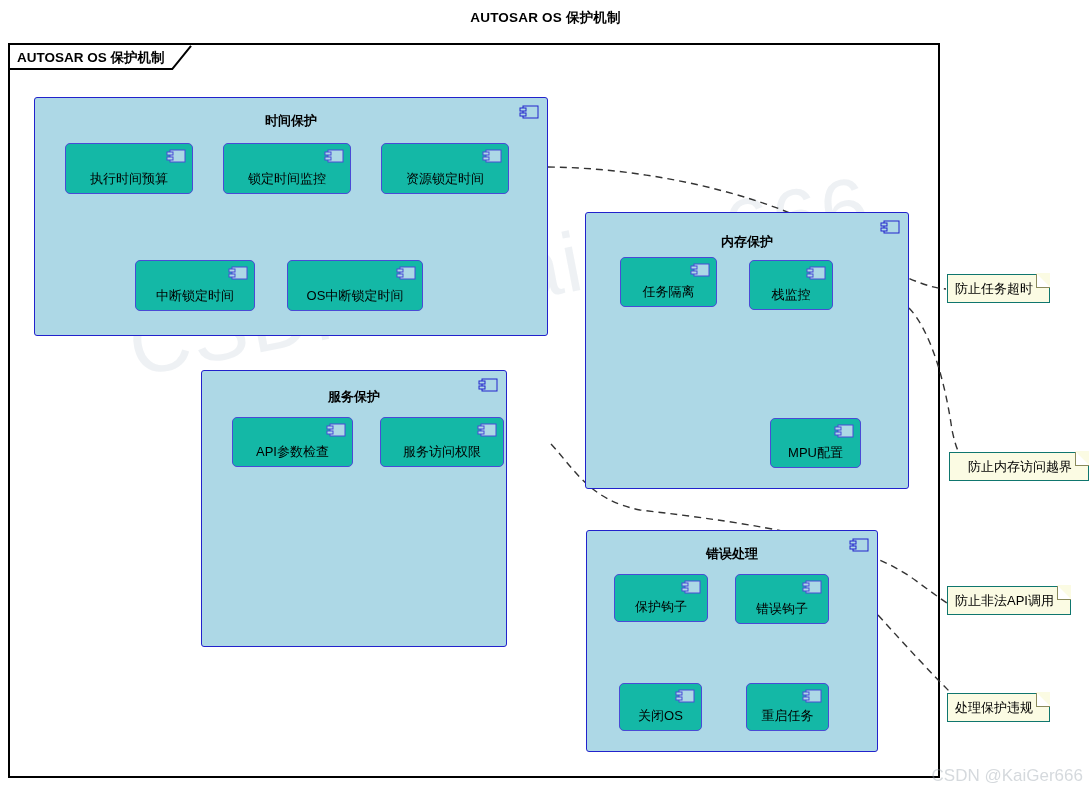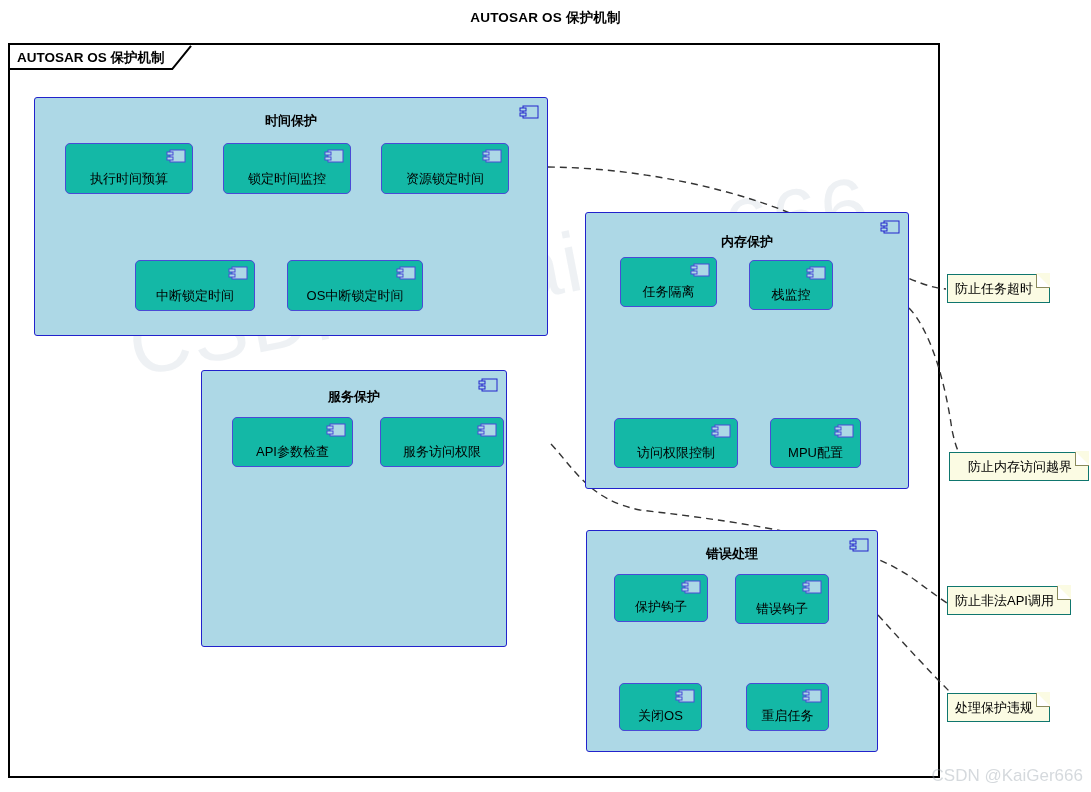--- a/index.html
+++ b/index.html
@@ -278,28 +278,20 @@
 
     <div class="sub-component" style="left:163px; top:47px; width:84px; height:50px;">
       <span class="sub-label">栈监控</span>
       <svg class="comp-icon inner" viewBox="0 0 20 14">
         <rect x="4" y="1" width="15" height="12" fill="#add8e6" stroke="#4a4ad6" stroke-width="1"></rect>
         <rect x="1" y="3" width="6" height="3" fill="#add8e6" stroke="#4a4ad6" stroke-width="1"></rect>
         <rect x="1" y="8" width="6" height="3" fill="#add8e6" stroke="#4a4ad6" stroke-width="1"></rect>
       </svg>
     </div>
 
-    <div class="sub-component" style="left:28px; top:205px; width:124px; height:50px;">
-      <span class="sub-label">访问权限控制</span>
-      <svg class="comp-icon inner" viewBox="0 0 20 14">
-        <rect x="4" y="1" width="15" height="12" fill="#add8e6" stroke="#4a4ad6" stroke-width="1"></rect>
-        <rect x="1" y="3" width="6" height="3" fill="#add8e6" stroke="#4a4ad6" stroke-width="1"></rect>
-        <rect x="1" y="8" width="6" height="3" fill="#add8e6" stroke="#4a4ad6" stroke-width="1"></rect>
-      </svg>
-    </div>
 
     <div class="sub-component" style="left:184px; top:205px; width:91px; height:50px;">
       <span class="sub-label">MPU配置</span>
       <svg class="comp-icon inner" viewBox="0 0 20 14">
         <rect x="4" y="1" width="15" height="12" fill="#add8e6" stroke="#4a4ad6" stroke-width="1"></rect>
         <rect x="1" y="3" width="6" height="3" fill="#add8e6" stroke="#4a4ad6" stroke-width="1"></rect>
         <rect x="1" y="8" width="6" height="3" fill="#add8e6" stroke="#4a4ad6" stroke-width="1"></rect>
       </svg>
     </div>
   </div>

